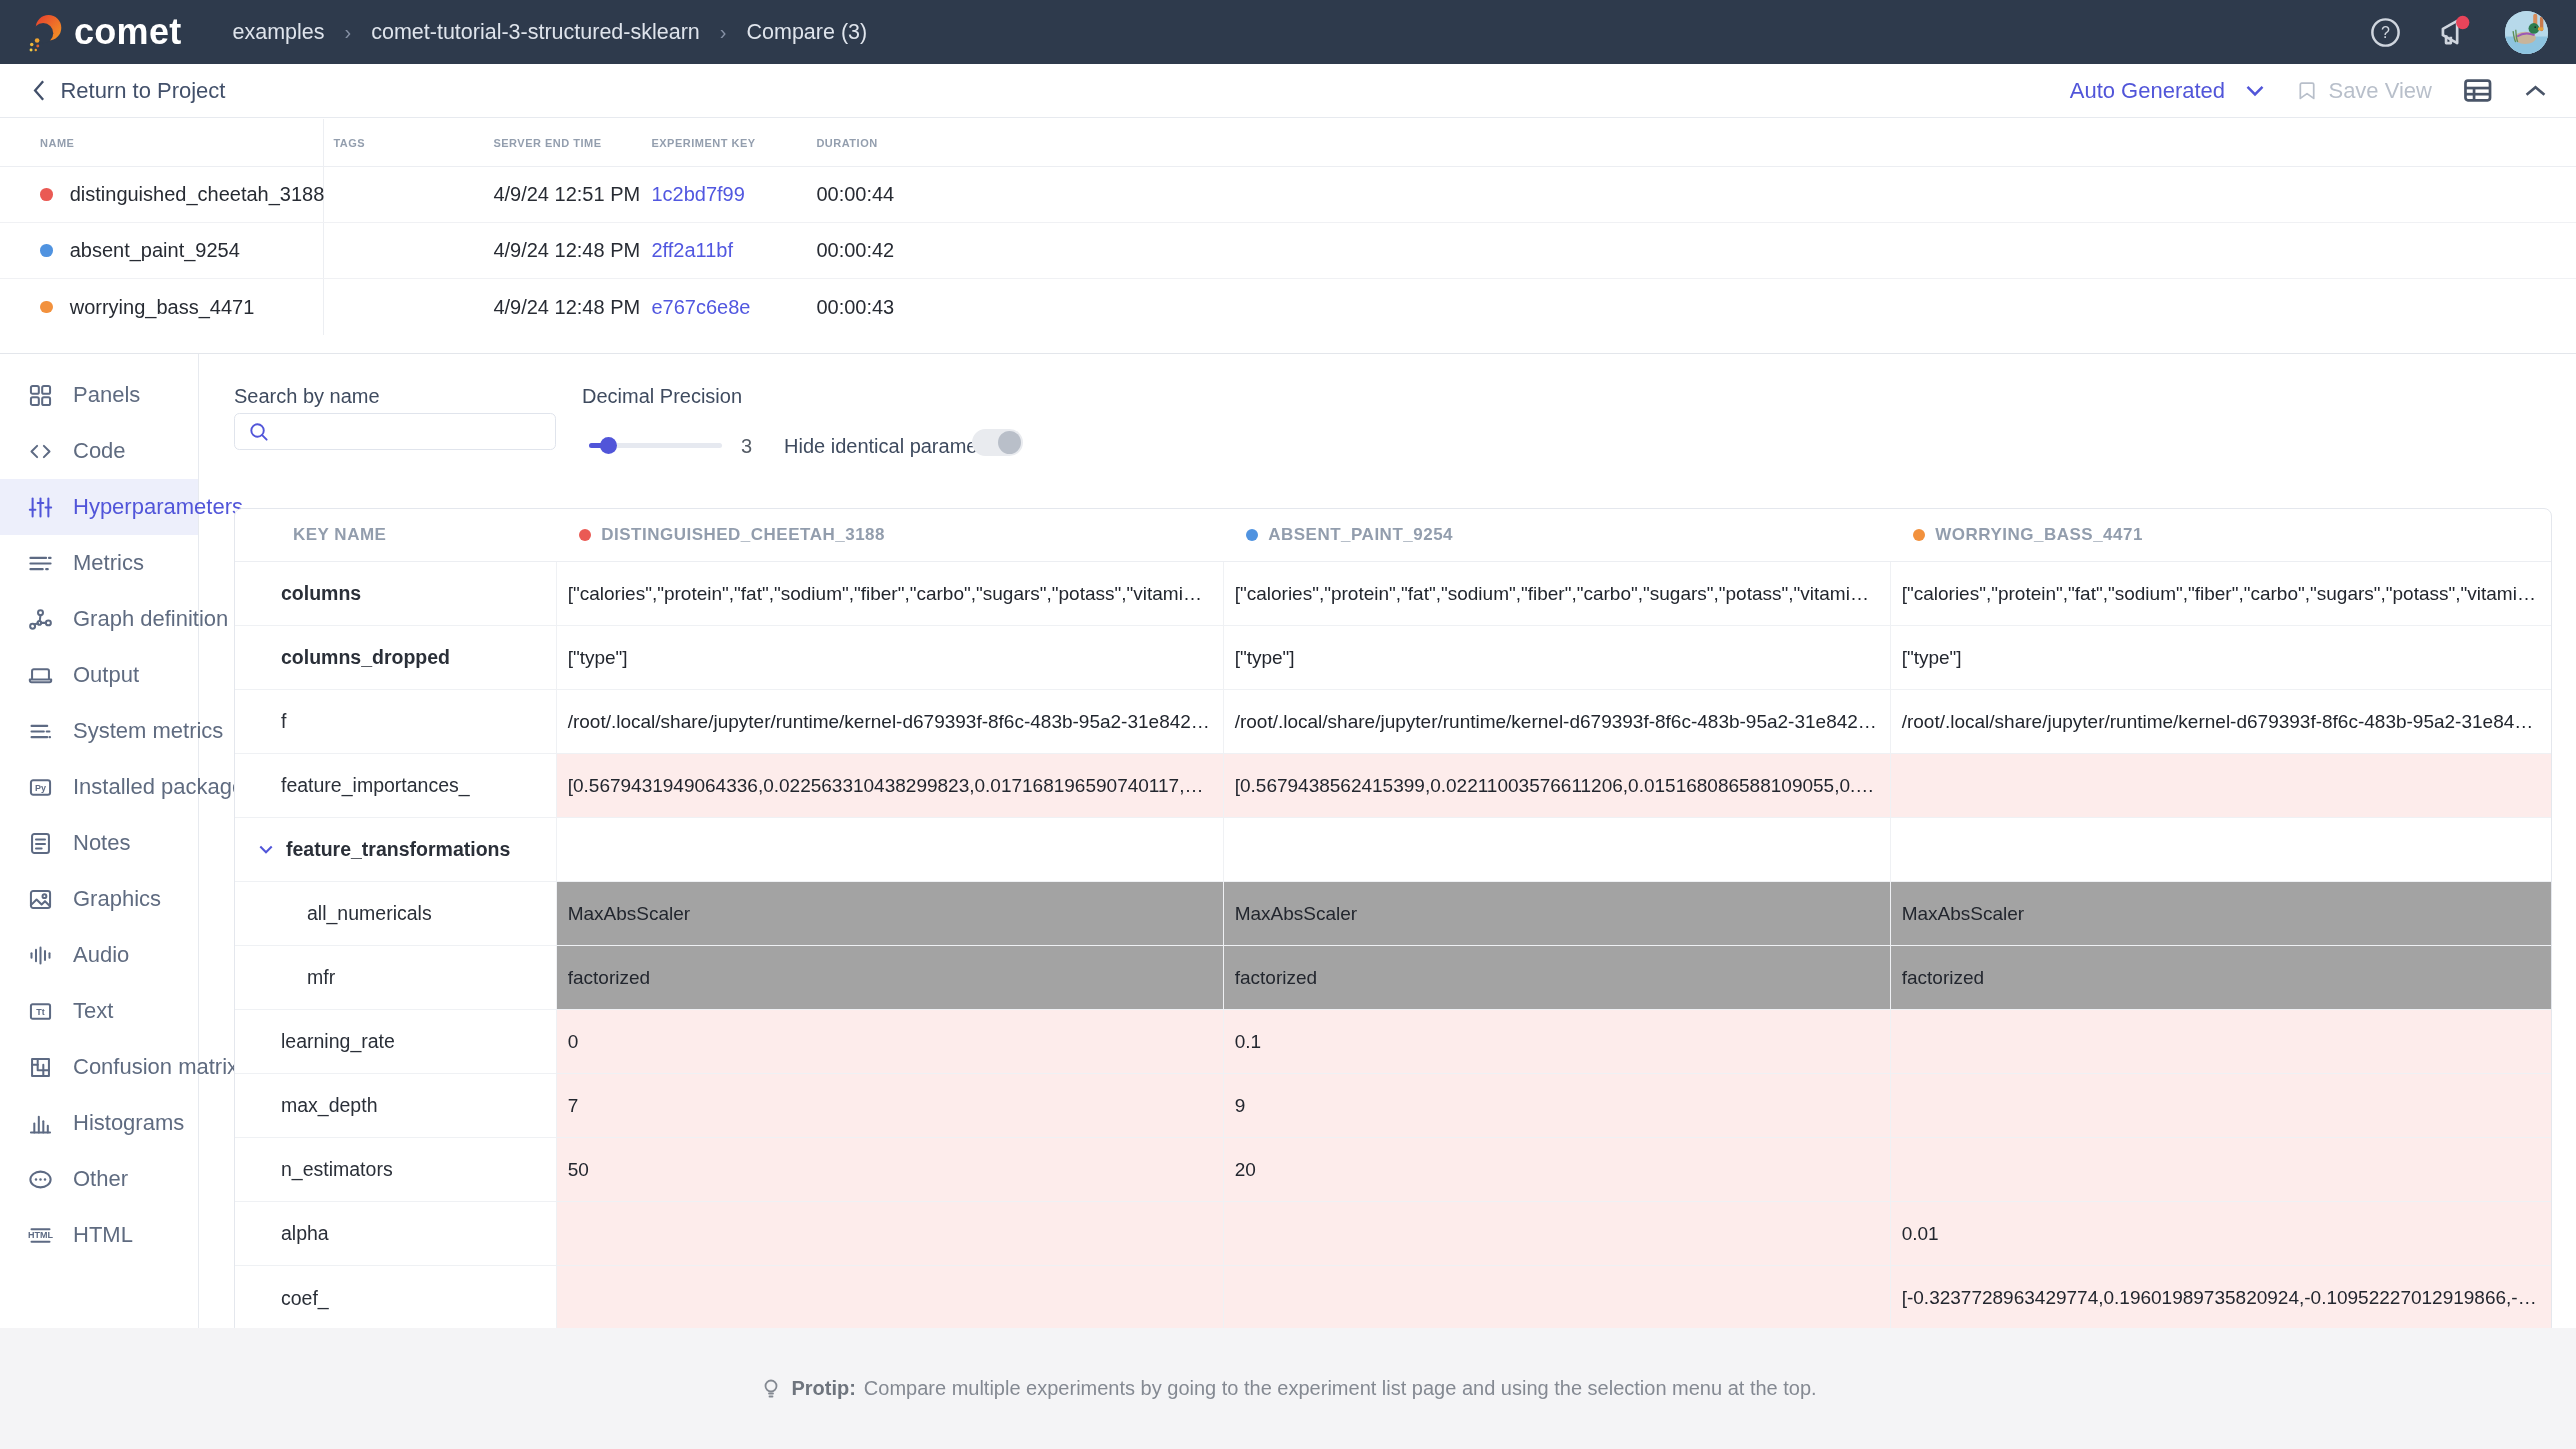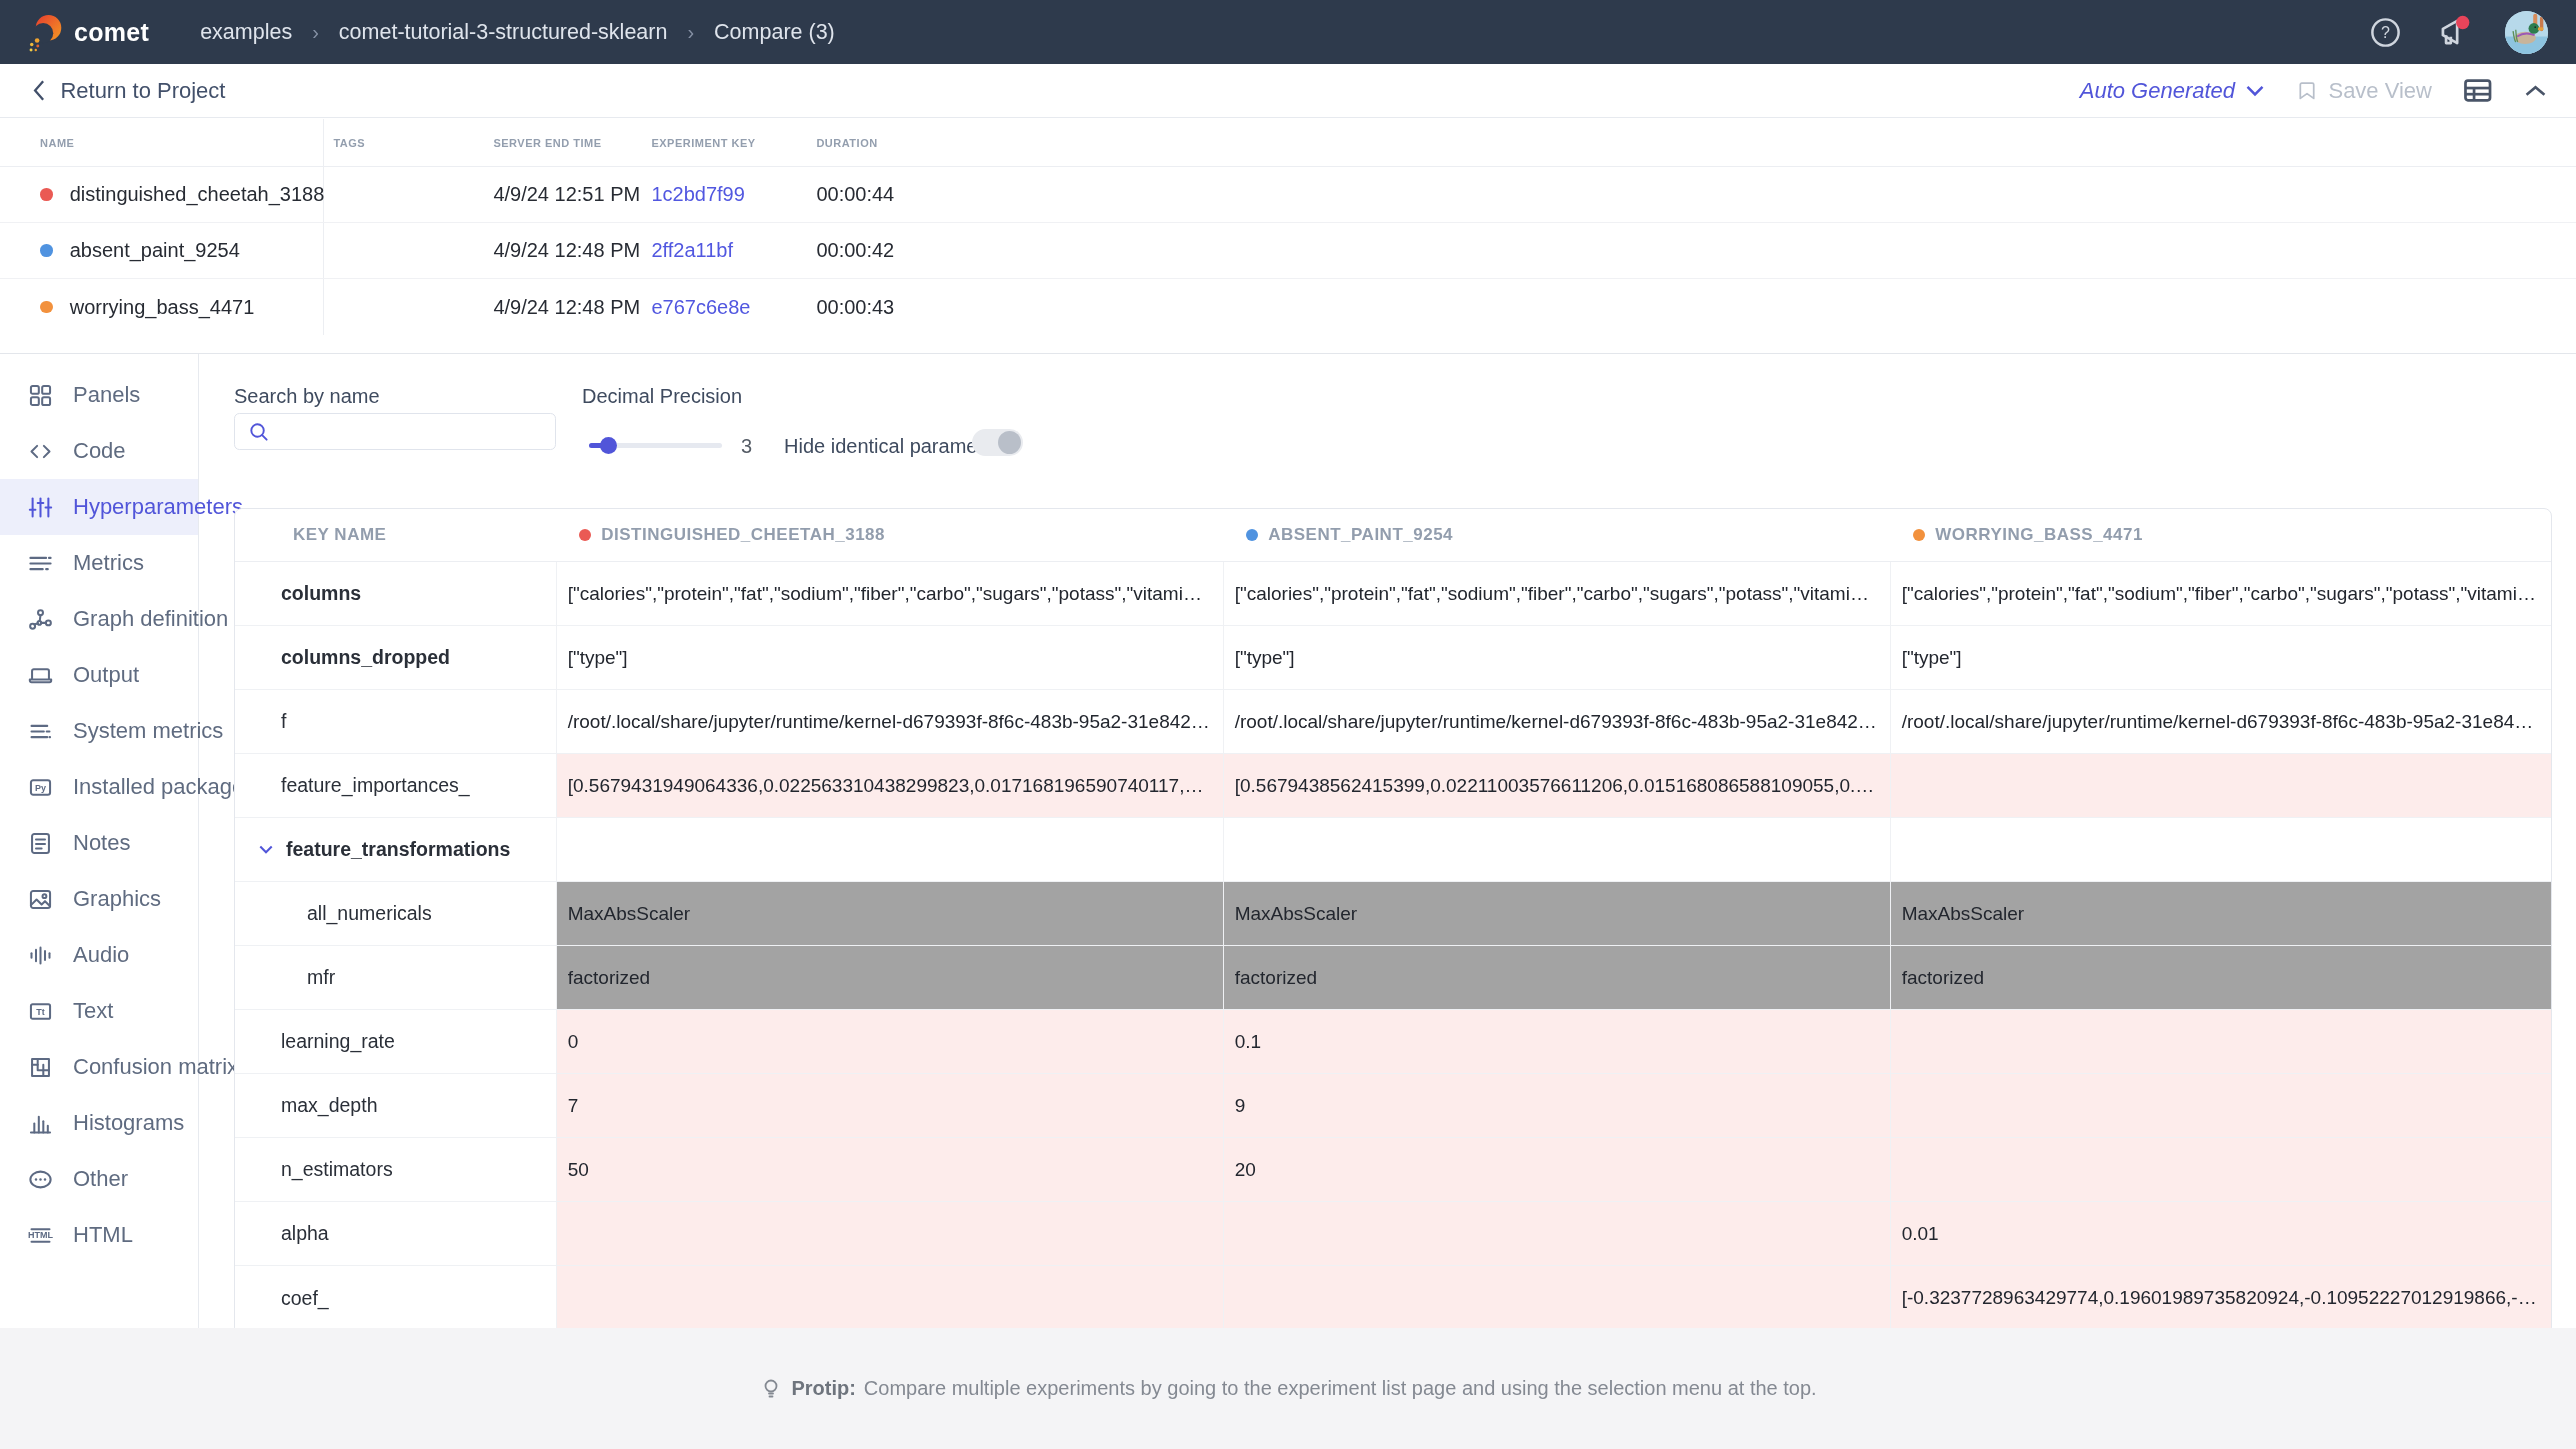--- a/index.html
+++ b/index.html
@@ -6,34 +6,34 @@
   html,body { margin:0; padding:0; }
   body {
     width:2576px; height:1449px; position:relative; overflow:hidden;
     background:#ffffff; font-family:"Liberation Sans","DejaVu Sans",sans-serif;
     -webkit-font-smoothing:antialiased;
   }
   
   .topnav { position:absolute; top:0; left:0; right:0; height:64px; background:#2e3a4c;
     display:flex; align-items:center; }
   .logo { display:flex; align-items:center; margin-left:23px; gap:8px; }
-  .logo-text { color:#ffffff; font-size:25px; font-weight:700; letter-spacing:0.3px; }
+  .logo-text { color:#ffffff; font-size:36px; font-weight:700; letter-spacing:0.3px; }
   .crumbs { display:flex; align-items:center; margin-left:51px; gap:20px; font-size:21.5px; color:#dfe4ec; }
   .crumb { cursor:pointer; }
   .crumb-sep { color:#8691a5; font-size:20px; }
   .nav-right { margin-left:auto; display:flex; align-items:center; gap:32px; margin-right:28px; }
   .nav-icon-btn { display:flex; align-items:center; position:relative; }
   .avatar { width:43px; height:43px; border-radius:50%; overflow:hidden; background:#b7d9ea; }
 
   
   .subheader { position:absolute; top:64px; left:0; right:0; height:54px; background:#fff;
     border-bottom:0.7px solid #e7eaef; display:flex; align-items:center; }
   .return { display:flex; align-items:center; gap:12px; margin-left:31px; color:#42506a; font-size:22px; cursor:pointer; }
   .subright { margin-left:auto; display:flex; align-items:center; gap:31px; margin-right:29.5px; }
-  .autogen { color:#5155d9; font-size:22px; display:flex; align-items:center; gap:10px; cursor:pointer;font-style:italic; }
+  .autogen { color:#5155d9; font-size:22px; display:flex; align-items:center; gap:20px; cursor:pointer; }
   .saveview { color:#b8bfca; font-size:22px; display:flex; align-items:center; gap:9.4px; }
 
   
   .exp-table { position:absolute; top:119px; left:0; right:0; height:235px; background:#fff;
     border-bottom:0.7px solid #e3e6eb; }
   .exp-grid { display:grid; grid-template-columns:324px 160px 158px 165px 1fr; align-items:center; }
   .exp-head { height:48px; color:#939eae; font-size:11px; font-weight:600; letter-spacing:0.5px;
     border-bottom:0.7px solid #eceef2; }
   .exp-row { height:56px; font-size:20px; color:#272b33; border-bottom:0.7px solid #f0f1f4; }
   .exp-row:last-child { border-bottom:none; }

